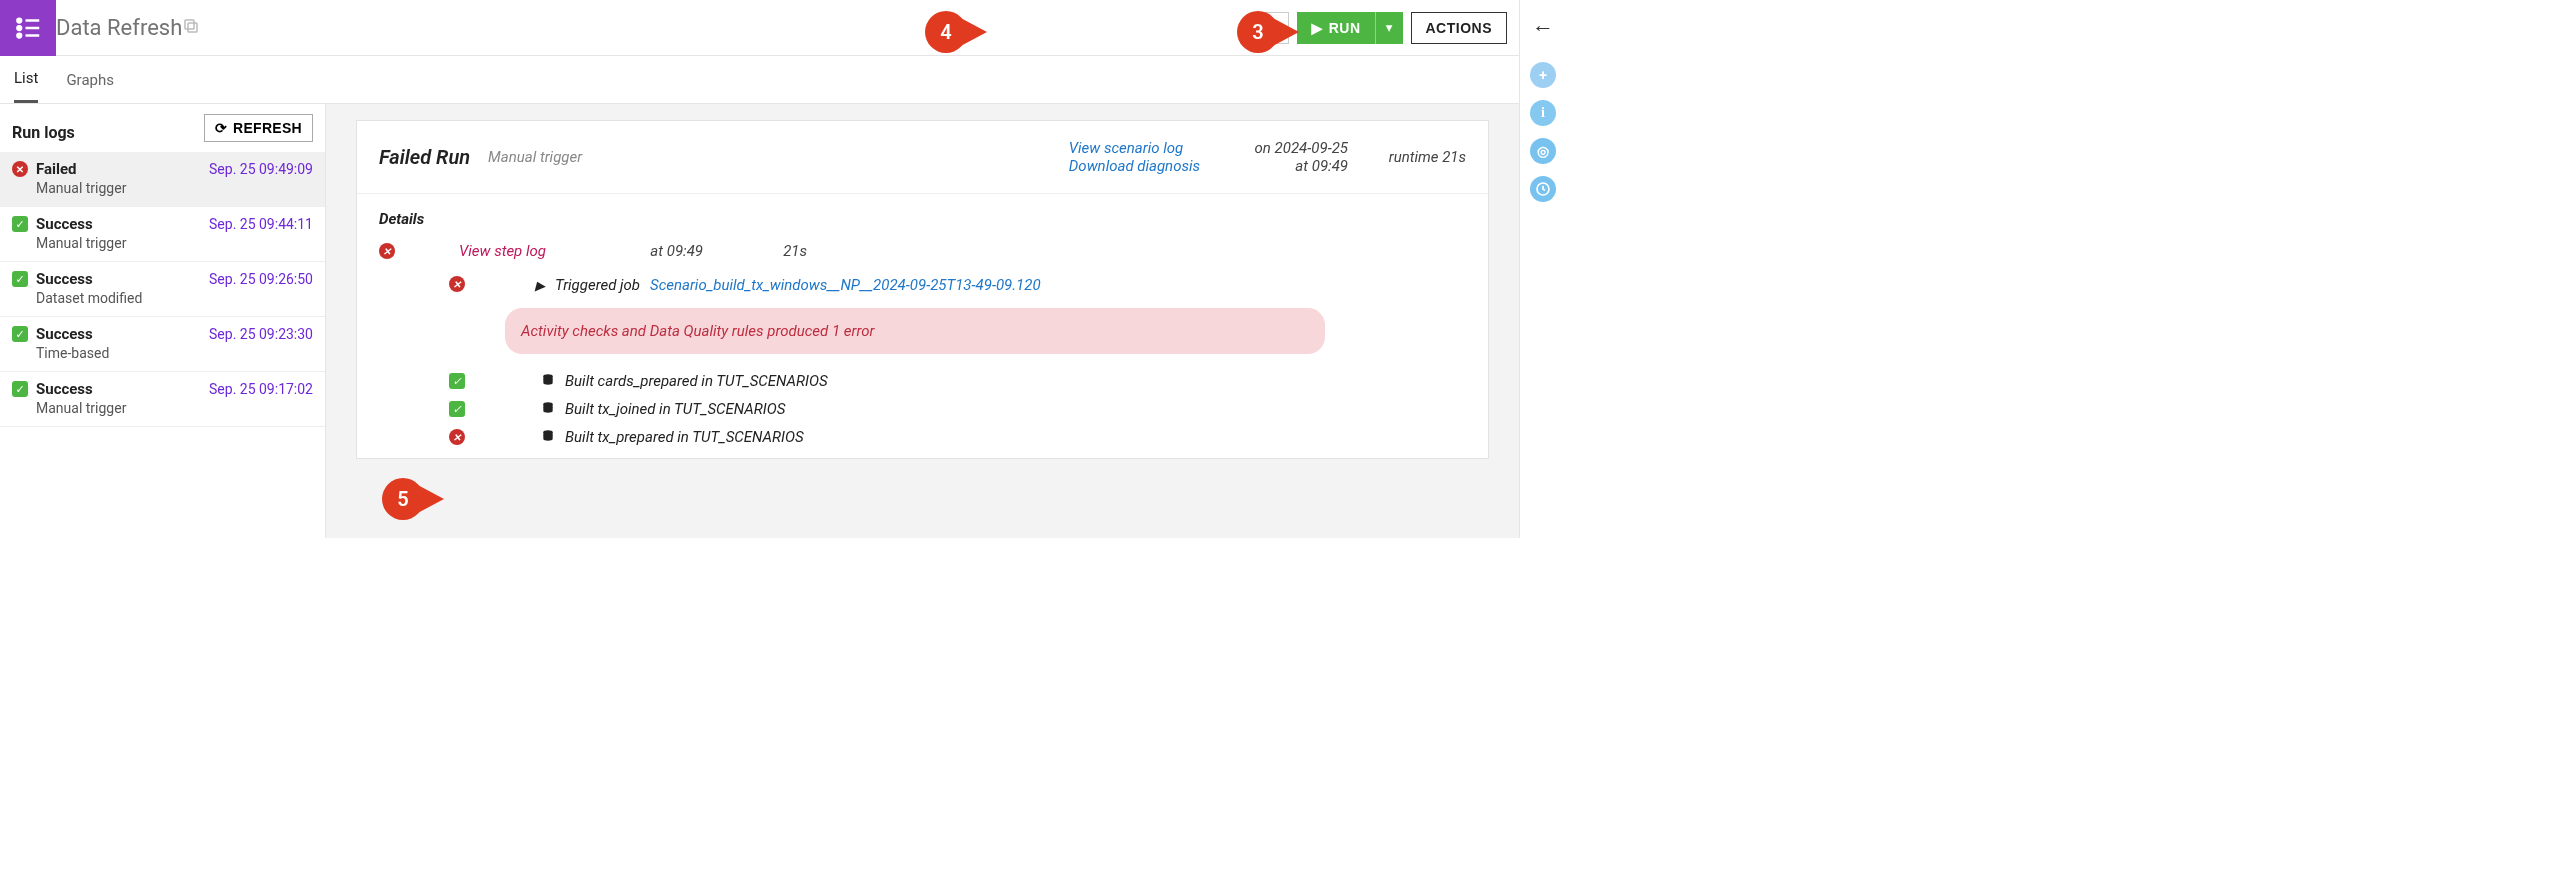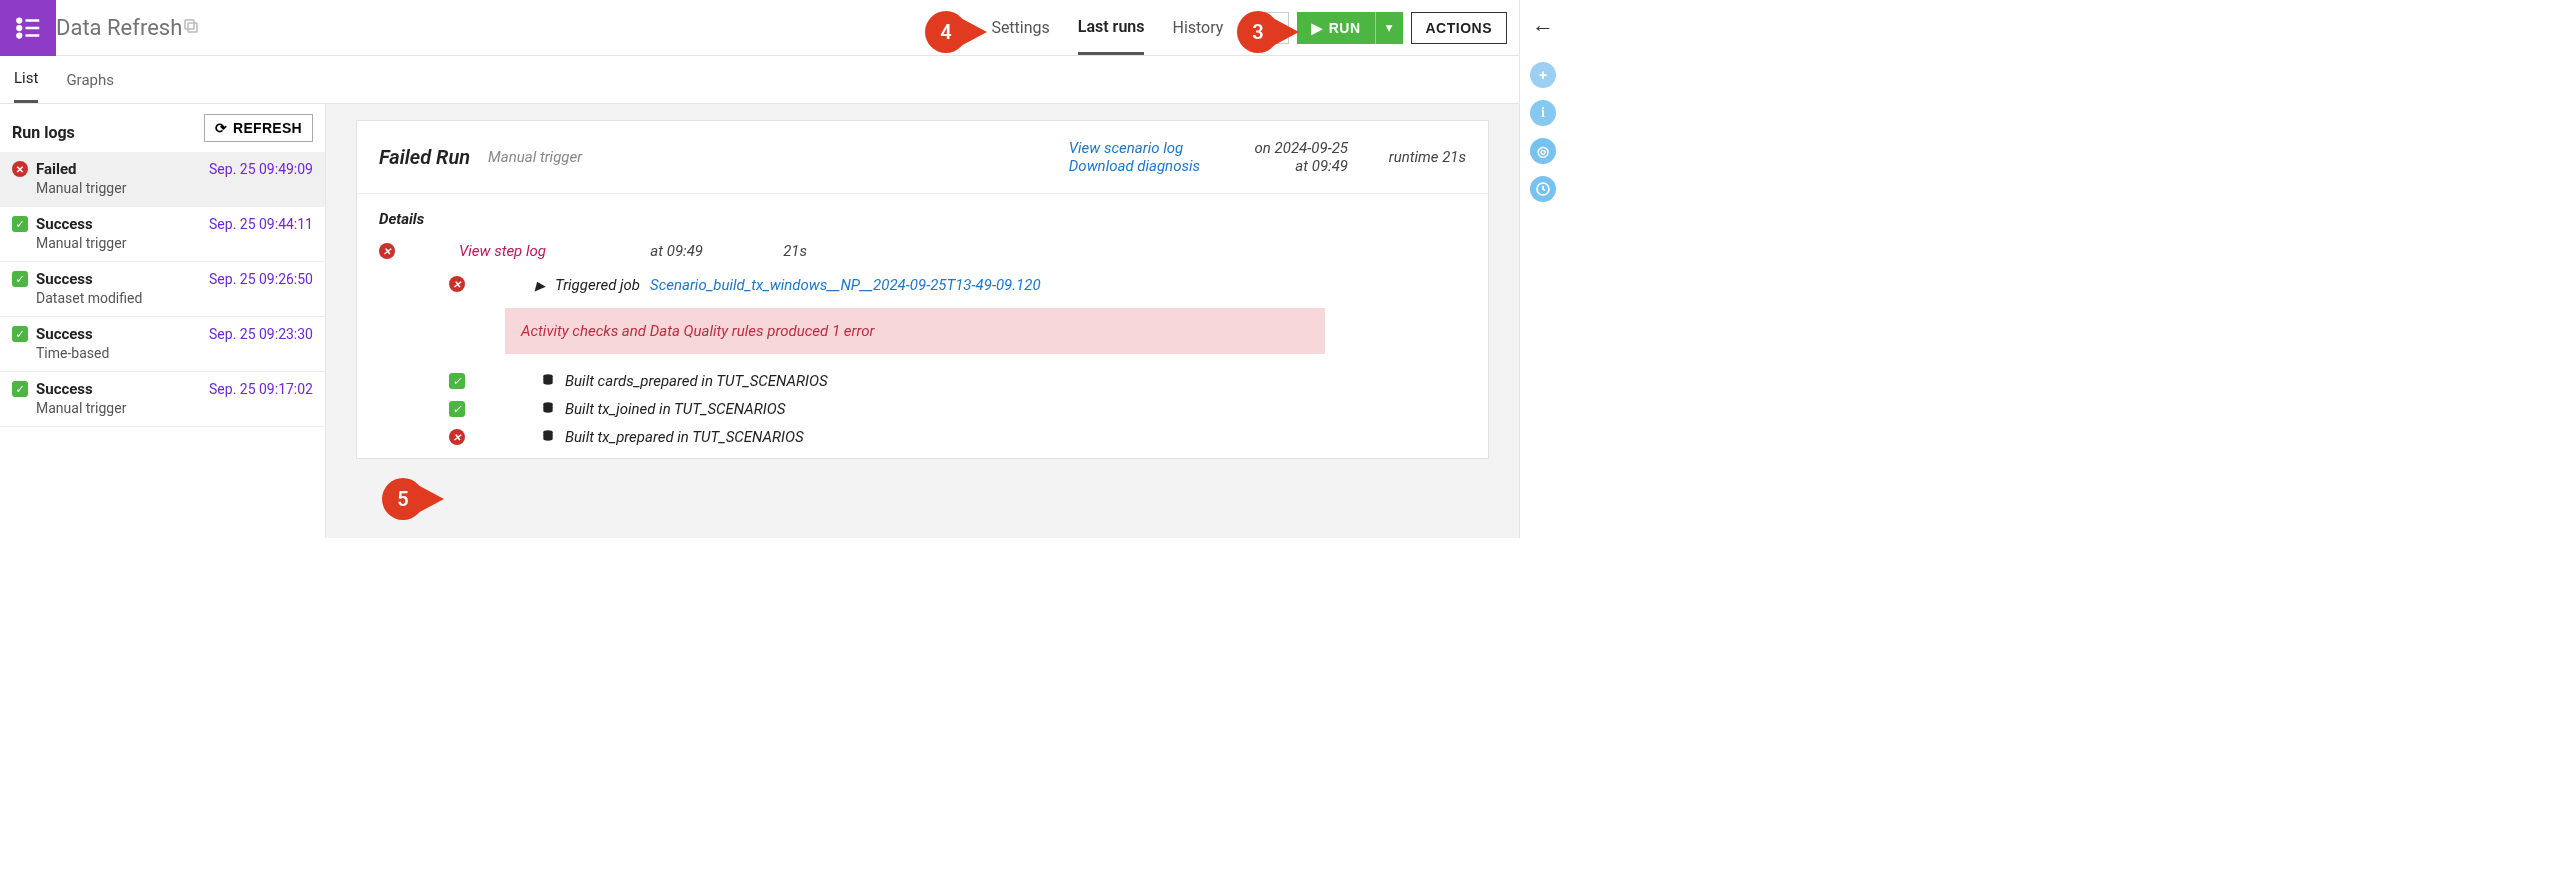--- a/index.html
+++ b/index.html
@@ -224,20 +224,21 @@
   .sub-block { padding: 0 22px 0 92px; }
   .trigger-row { display: flex; align-items: center; gap: 10px; padding: 6px 0 8px 60px; font-size: 15px; }
   .trigger-row .caret { font-size: 13px; }
   .error-banner {
     background: #f8d7da;
     color: #bc2d40;
     padding: 14px 16px;
     font-size: 15px;
     margin: 6px 0 8px 30px;
     max-width: 820px;
+    border-radius: 17px;
   }
   .built-row {
     display: flex; align-items: center; gap: 10px;
     padding: 10px 0 0 60px;
     font-size: 15px;
   }
   .built-row .built-icon { font-size: 14px; }
 
   
   .callout {
@@ -283,25 +284,20 @@
         </svg>
       </div>
       <div class="title">Data Refresh</div>
       <span class="copy-icon">
         <svg width="18" height="18" viewBox="0 0 24 24" fill="none" stroke="currentColor" stroke-width="2">
           <rect x="8" y="8" width="12" height="12" rx="1"></rect>
           <rect x="4" y="4" width="12" height="12" rx="1"></rect>
         </svg>
       </span>
       <div class="spacer"></div>
-      <div class="nav-links" id="top-nav">
-          <div class="nav-link">Settings</div>
-          <div class="nav-link active">Last runs</div>
-          <div class="nav-link">History</div>
-        </div>
       <div class="toolbar-right">
         <button class="btn-outline">
           <svg width="16" height="16" viewBox="0 0 24 24" fill="none" stroke="currentColor" stroke-width="2">
             <path d="M5 3h11l4 4v14H5z"></path>
               <rect x="8" y="3" width="8" height="5"></rect>
               <rect x="8" y="13" width="8" height="7"></rect>
           </svg>
         </button>
         <div class="run-group">
           <button class="btn-run">

